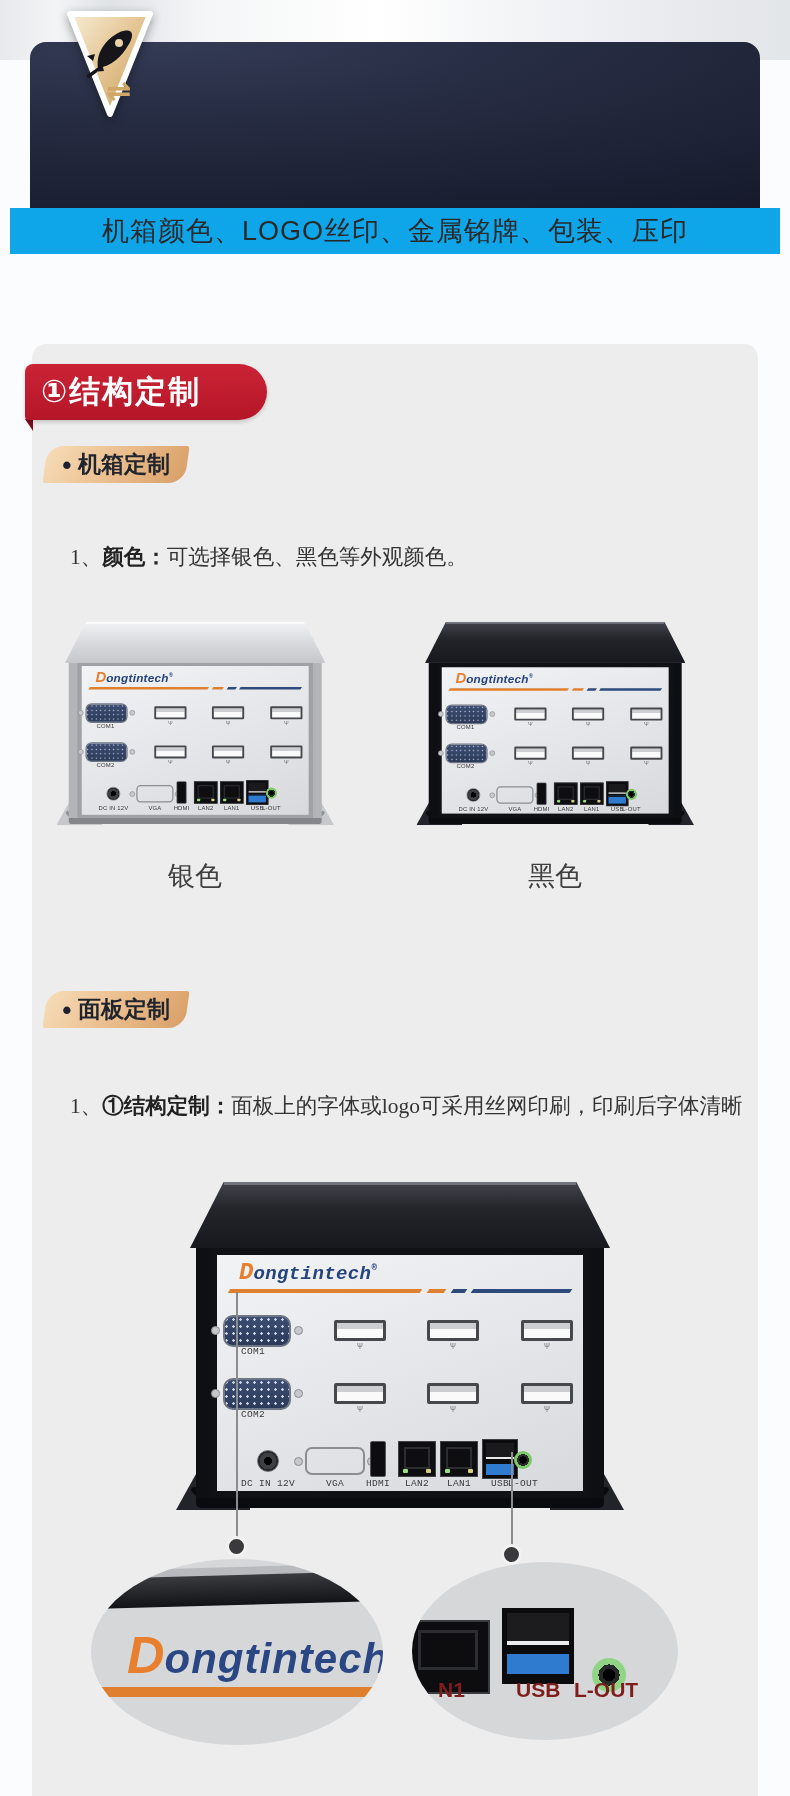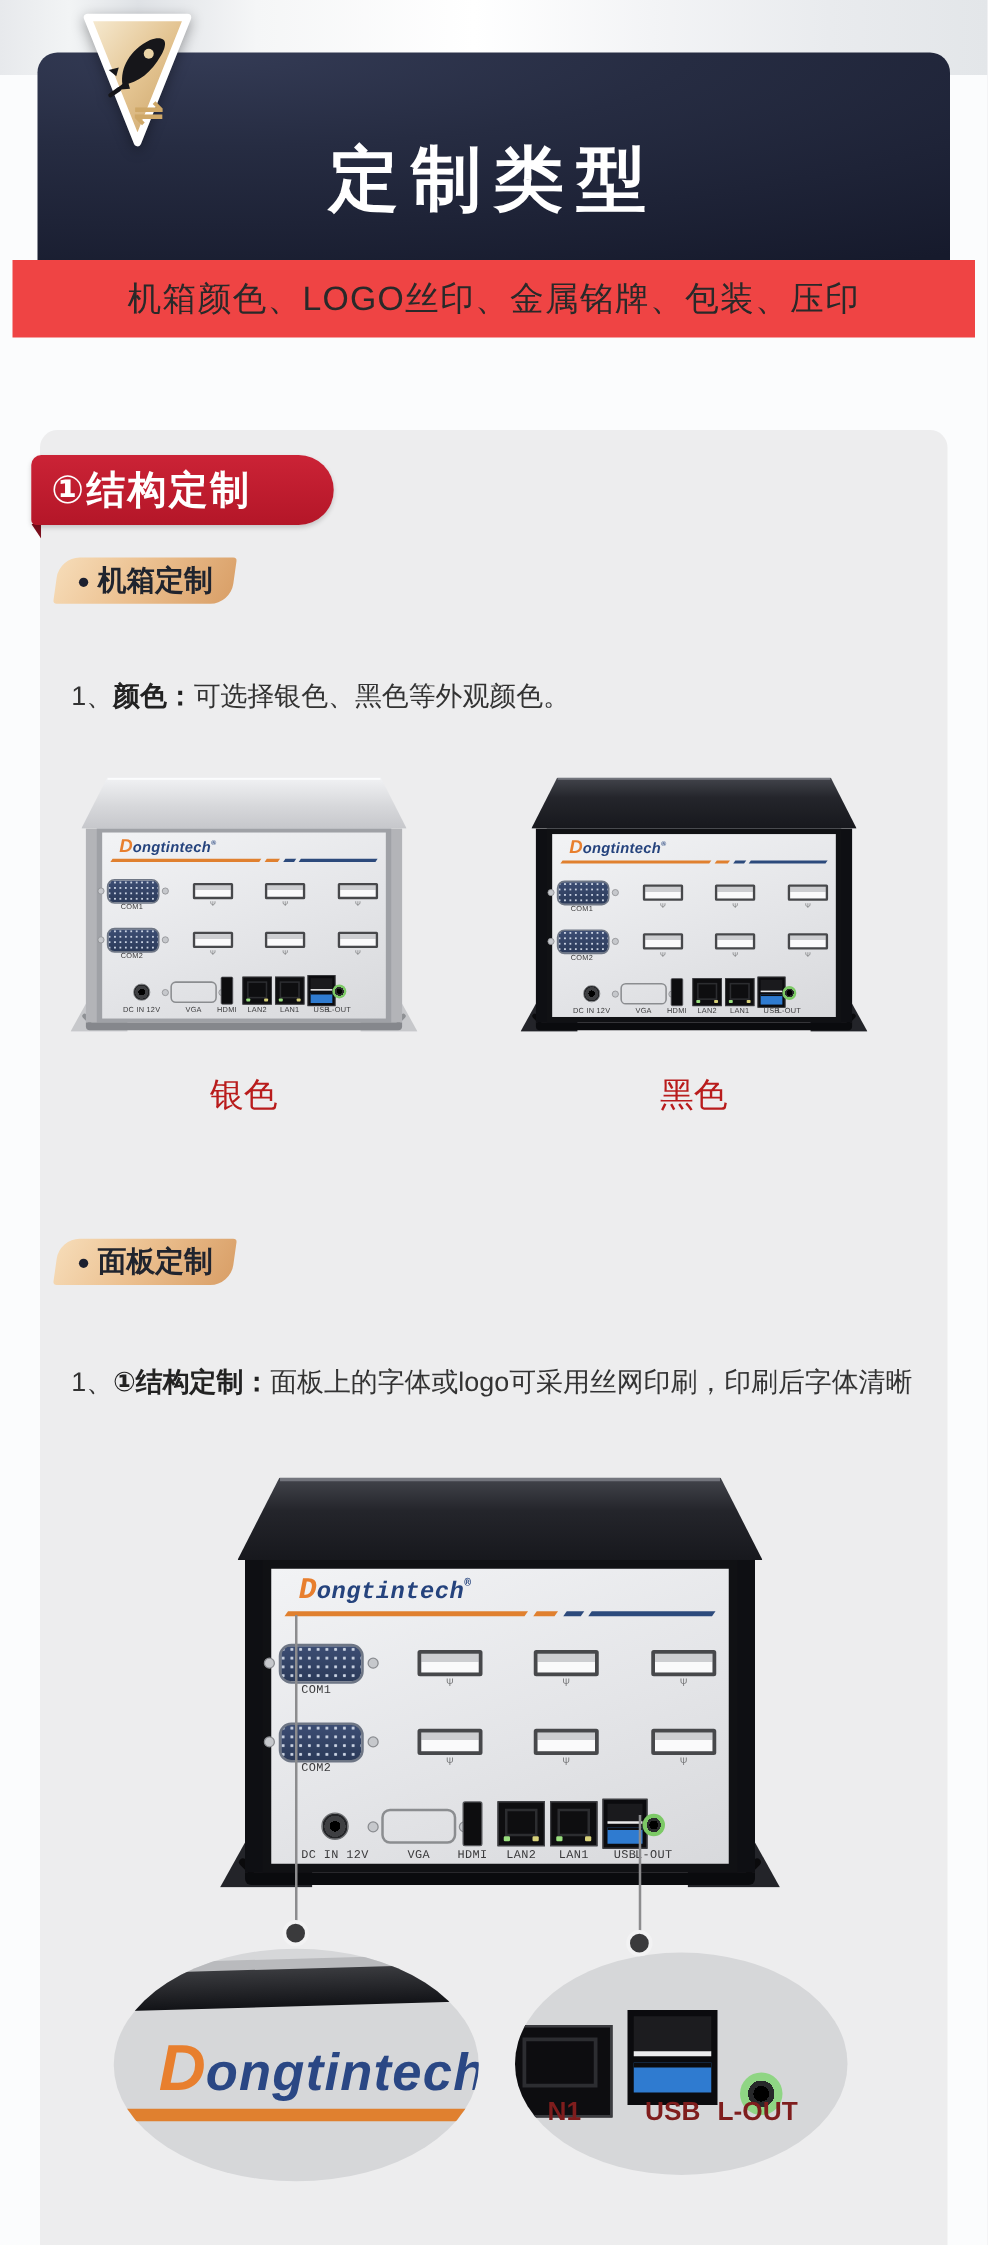--- a/index.html
+++ b/index.html
@@ -33,22 +33,22 @@
   }
   .intro-btn .chev{font-size:22px;font-weight:bold;margin-top:-2px;}
   
   .tri-badge{position:absolute;left:62px;top:6px;width:96px;height:116px;filter:drop-shadow(0 3px 5px rgba(0,0,0,.35));}
   .arrows-glyph{
     position:absolute;left:96px;top:76px;width:46px;text-align:center;
     color:#cfa868;font-size:30px;font-weight:bold;line-height:1;
   }
   
   .subtitle-bar{
-    position:absolute;left:10px;top:208px;width:770px;height:62px;
-    background:#ef4444;display:flex;align-items:center;justify-content:center;
+    position:absolute;left:10px;top:208px;width:770px;height:46px;
+    background:#0ea5e9;display:flex;align-items:center;justify-content:center;
     color:#292929;font-size:27px;letter-spacing:1px;
   }
   
   .main-card{
     position:absolute;left:32px;top:344px;width:726px;height:1452px;
     background:#ededee;border-radius:14px 14px 0 0;
   }
   
   .ribbon{
     position:absolute;left:25px;top:364px;height:56px;min-width:196px;
@@ -68,27 +68,27 @@
     background:linear-gradient(115deg,#f6dcb8 0%,#ecc191 45%,#d99f67 100%);
     transform:skewX(-8deg);border-radius:16px 3px 16px 3px;
     display:flex;align-items:center;justify-content:center;gap:8px;
     color:#20242e;font-size:23px;font-weight:bold;z-index:2;
   }
   .tan-badge>span{transform:skewX(8deg);display:flex;align-items:center;gap:7px;}
   .tan-badge .dot{font-size:26px;line-height:1;color:#1c2030;}
   .badge-1{top:446px;}
   .badge-2{top:991px;}
   
-  .feature-text{position:absolute;left:57px;color:#333;font-size:21.5px;line-height:30px;z-index:2;}
+  .feature-text{position:absolute;left:70px;color:#333;font-size:21.5px;line-height:30px;z-index:2;font-family:Liberation Serif, serif;}
   .ft-1{top:542px;}
   .ft-2{top:1091px;width:680px;}
   .feature-text b{color:#222;}
   .ft-line2{padding-left:24px;display:block;}
   
-  .caption{position:absolute;top:858px;width:160px;text-align:center;color:#b91c1c;font-size:27px;z-index:2;}
+  .caption{position:absolute;top:858px;width:160px;text-align:center;color:#404040;font-size:27px;z-index:2;}
   .cap-silver{left:115px;}
   .cap-black{left:475px;}
   
   .chassis{position:relative;width:420px;height:352px;}
   .roof{position:absolute;left:0;top:0;width:420px;height:66px;clip-path:polygon(8% 0,92% 0,100% 100%,0 100%);}
   .roof .rim{position:absolute;left:8%;right:8%;top:0;height:3px;}
   .bodyband{position:absolute;left:6px;right:6px;top:66px;height:250px;}
   .front{position:absolute;left:20px;top:66px;width:380px;height:250px;box-sizing:border-box;}
   .face{position:relative;width:100%;height:100%;background:linear-gradient(160deg,#f2f3f5 0%,#e4e5e8 55%,#d8d9dc 100%);}
   .base{position:absolute;left:6px;right:6px;top:316px;height:10px;border-radius:0 0 5px 5px;}
@@ -192,21 +192,20 @@
   .zc-right .zl-n1{left:26px;}
   .zc-right .zl-usb{left:104px;}
   .zc-right .zl-lout{left:162px;}
 </style>
 </head>
 <body>
 
 <div class="top-strip"></div>
 
 <div class="header-card">
-  <div class="page-title">定制类型</div>
 </div>
 
 <div class="tri-badge">
   <svg width="96" height="116" viewBox="0 0 96 116">
     <defs>
       <linearGradient id="gold" x1="0" y1="0" x2="1" y2="1">
         <stop offset="0" stop-color="#f7ecd4"></stop>
           <stop offset="0.5" stop-color="#e3c390"></stop>
           <stop offset="1" stop-color="#c59c5e"></stop>
       </linearGradient>

